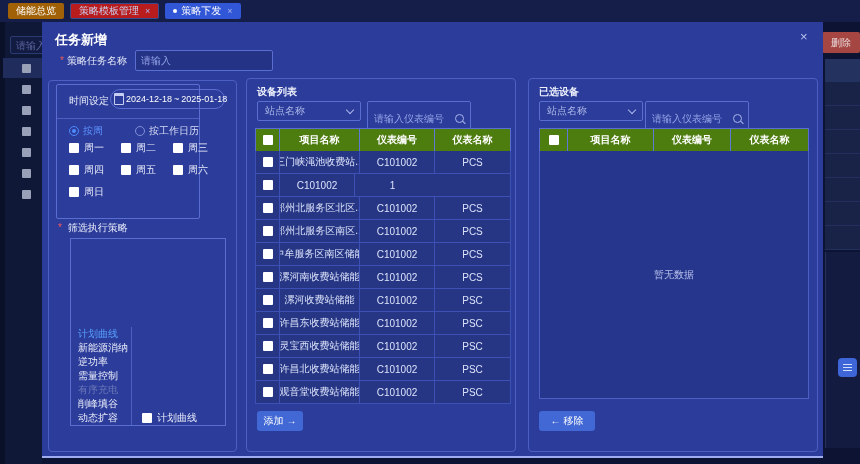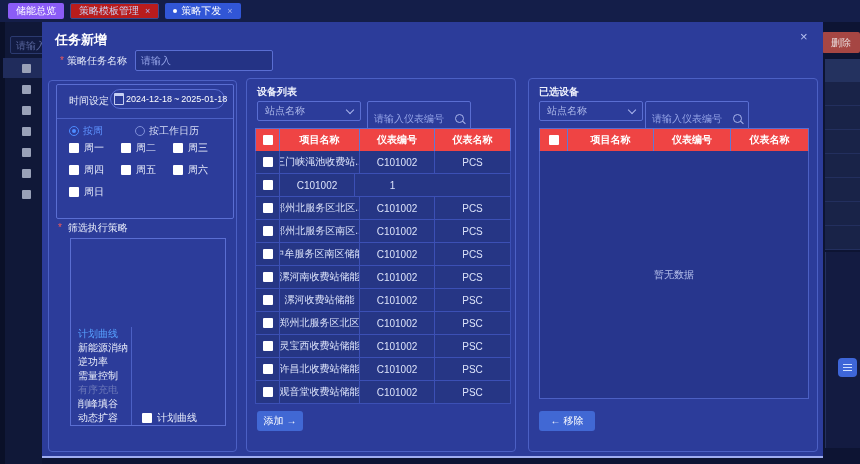--- a/index.html
+++ b/index.html
@@ -4,21 +4,21 @@
 <style>
   html,body{margin:0;padding:0;background:#0d1433;}
   .screen{position:relative;width:860px;height:464px;background:#0d1433;overflow:hidden;
     font-family:"Liberation Sans","DejaVu Sans",sans-serif;color:#e8ecfa;}
 
   
   .topbar{position:absolute;left:0;top:0;width:860px;height:22px;background:#141e49;
     display:flex;align-items:center;padding-left:8px;gap:6px;box-sizing:border-box;z-index:6;}
   .tab{height:16px;display:flex;align-items:center;gap:4px;padding:0 8px;font-size:10px;
     border-radius:2px;color:#c9d2f2;cursor:pointer;white-space:nowrap;}
-  .tab.t0{background:#8b5cf6;color:#fff;justify-content:center;}
+  .tab.t0{background:#a16207;color:#fff;justify-content:center;}
   .tab.t1{background:#b91c1c;border:1px solid #3a4a8e;box-sizing:border-box;}
   .tab.active{background:#3156d6;color:#fff;}
   .dot{width:4px;height:4px;border-radius:50%;background:#fff;}
   .tab-close{font-size:9px;color:#aab5ec;margin-left:2px;}
 
   
   .bg-sidebar{position:absolute;left:0;top:22px;width:42px;height:442px;background:#101838;}
   .edge{position:absolute;left:0;top:0;width:5px;height:442px;background:#0a1028;}
   .side-input{position:absolute;left:10px;top:14px;width:46px;height:18px;border:1px solid #2b3a70;
     border-radius:2px;background:#121b42;font-size:10px;color:#57649b;line-height:18px;
@@ -49,21 +49,21 @@
   .req{color:#f15b5b;margin-right:3px;}
   .task-row{position:absolute;left:18px;top:28px;font-size:10px;display:flex;align-items:center;}
   .txt-input{background:rgba(13,22,70,0.25);border:1px solid #5a6ed2;border-radius:2px;color:#fff;
     font-size:10px;padding:0 5px;outline:none;}
   input::placeholder{color:#93a2e6;}
   .task-input{margin-left:8px;width:126px;height:19px;}
 
   
   .left-panel{position:absolute;left:6px;top:58px;width:189px;height:372px;border:1px solid #4c60c4;
     border-radius:4px;box-sizing:border-box;}
-  .time-box{position:absolute;left:7px;top:3px;width:178px;height:135px;border:1px solid #5a6ed2;
+  .time-box{position:absolute;left:7px;top:3px;width:144px;height:135px;border:1px solid #5a6ed2;
     border-radius:2px;box-sizing:border-box;}
   .time-lbl{position:absolute;left:12px;top:9px;font-size:10px;white-space:nowrap;}
   .date-input{position:absolute;left:53px;top:4px;width:115px;height:20px;border:1px solid #5a6ed2;
     border-radius:10px;display:flex;align-items:center;gap:2px;font-size:9px;padding:0 3px;
     box-sizing:border-box;color:#fff;white-space:nowrap;cursor:pointer;}
   .cal{width:8px;height:8px;border:1px solid #c6cff2;border-top-width:3px;border-radius:1px;flex:none;}
   .time-div{position:absolute;left:0;top:33px;width:100%;height:1px;background:#4c60c4;}
   .mode-row{position:absolute;left:12px;top:39px;display:flex;gap:32px;font-size:10px;}
   .mode{display:flex;align-items:center;gap:4px;cursor:pointer;white-space:nowrap;color:#d9dff7;}
   .mode.sel{color:#5f93ff;}
@@ -104,21 +104,21 @@
   .right-panel .search{left:116px;width:104px;}
   .search input{flex:1;background:transparent;border:none;outline:none;color:#fff;font-size:10px;
     min-width:0;padding:0;}
   .mag{position:relative;width:7px;height:7px;border:1px solid #aab5ec;border-radius:50%;flex:none;}
   .mag::after{content:"";position:absolute;width:4px;height:1px;background:#aab5ec;
     transform:rotate(45deg);right:-3px;bottom:-1px;}
 
   .tbl{position:absolute;top:49px;font-size:10px;}
   .mid-panel .tbl{left:8px;width:256px;}
   .right-panel .tbl{left:10px;width:270px;}
-  .thead{display:flex;background:#ef4444;height:23px;border:1px solid #5a6ed2;border-bottom:none;
+  .thead{display:flex;background:#4d7c0f;height:23px;border:1px solid #5a6ed2;border-bottom:none;
     box-sizing:border-box;}
   .th{display:flex;align-items:center;justify-content:center;color:#fff;font-weight:bold;
     border-right:1px solid #5d79d8;box-sizing:border-box;white-space:nowrap;overflow:hidden;}
   .th:last-child{border-right:none;}
   .trow{display:flex;height:23px;background:#263685;border:1px solid #3c50b5;border-top:none;
     box-sizing:border-box;}
   .td{display:flex;align-items:center;justify-content:center;color:#dce3fa;
     border-right:1px solid #3c50b5;box-sizing:border-box;overflow:hidden;white-space:nowrap;}
   .td:last-child{border-right:none;}
   .tbl-mid .c0{width:24px;} .tbl-mid .c1{width:80px;} .tbl-mid .c2{width:75px;} .tbl-mid .c3{width:75px;}
@@ -353,21 +353,21 @@
               <div class="cb"></div>
             </div>
             <div class="td c1">漯河收费站储能</div>
             <div class="td c2">C101002</div>
             <div class="td c3">PSC</div>
           </div>
           <div class="trow">
             <div class="td c0">
               <div class="cb"></div>
             </div>
-            <div class="td c1">郑州北服务区北区</div>
+            <div class="td c1">许昌东收费站储能</div>
             <div class="td c2">C101002</div>
             <div class="td c3">PSC</div>
           </div>
           <div class="trow">
             <div class="td c0">
               <div class="cb"></div>
             </div>
             <div class="td c1">灵宝西收费站储能</div>
             <div class="td c2">C101002</div>
             <div class="td c3">PSC</div>

